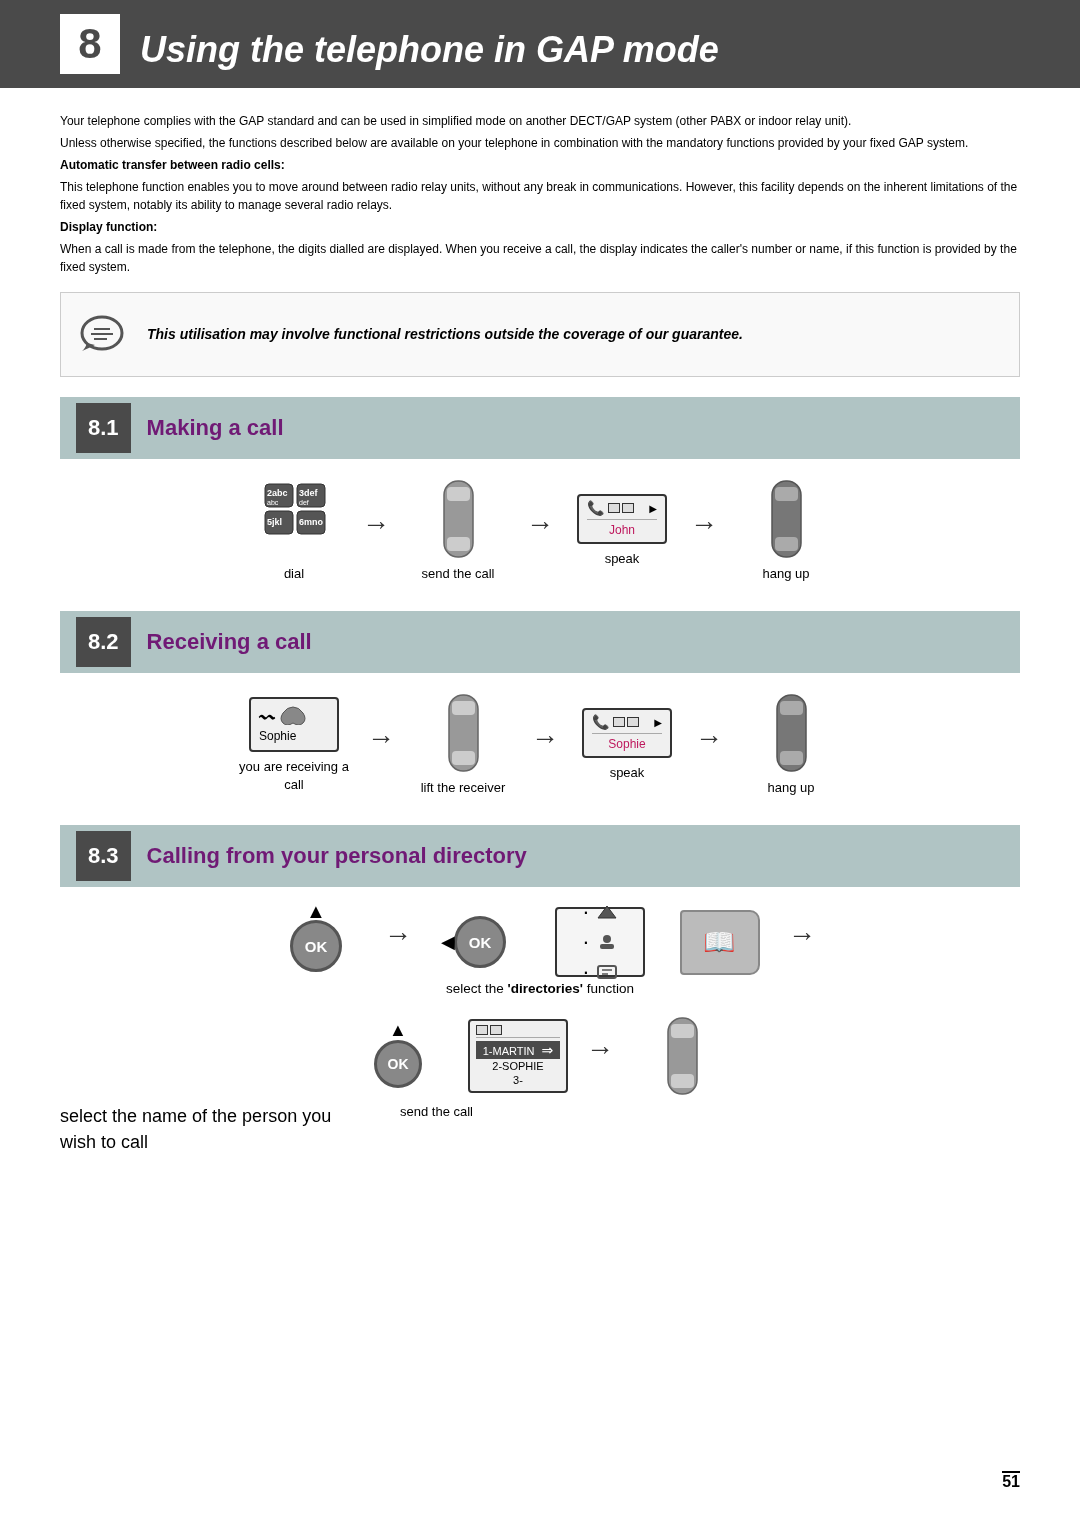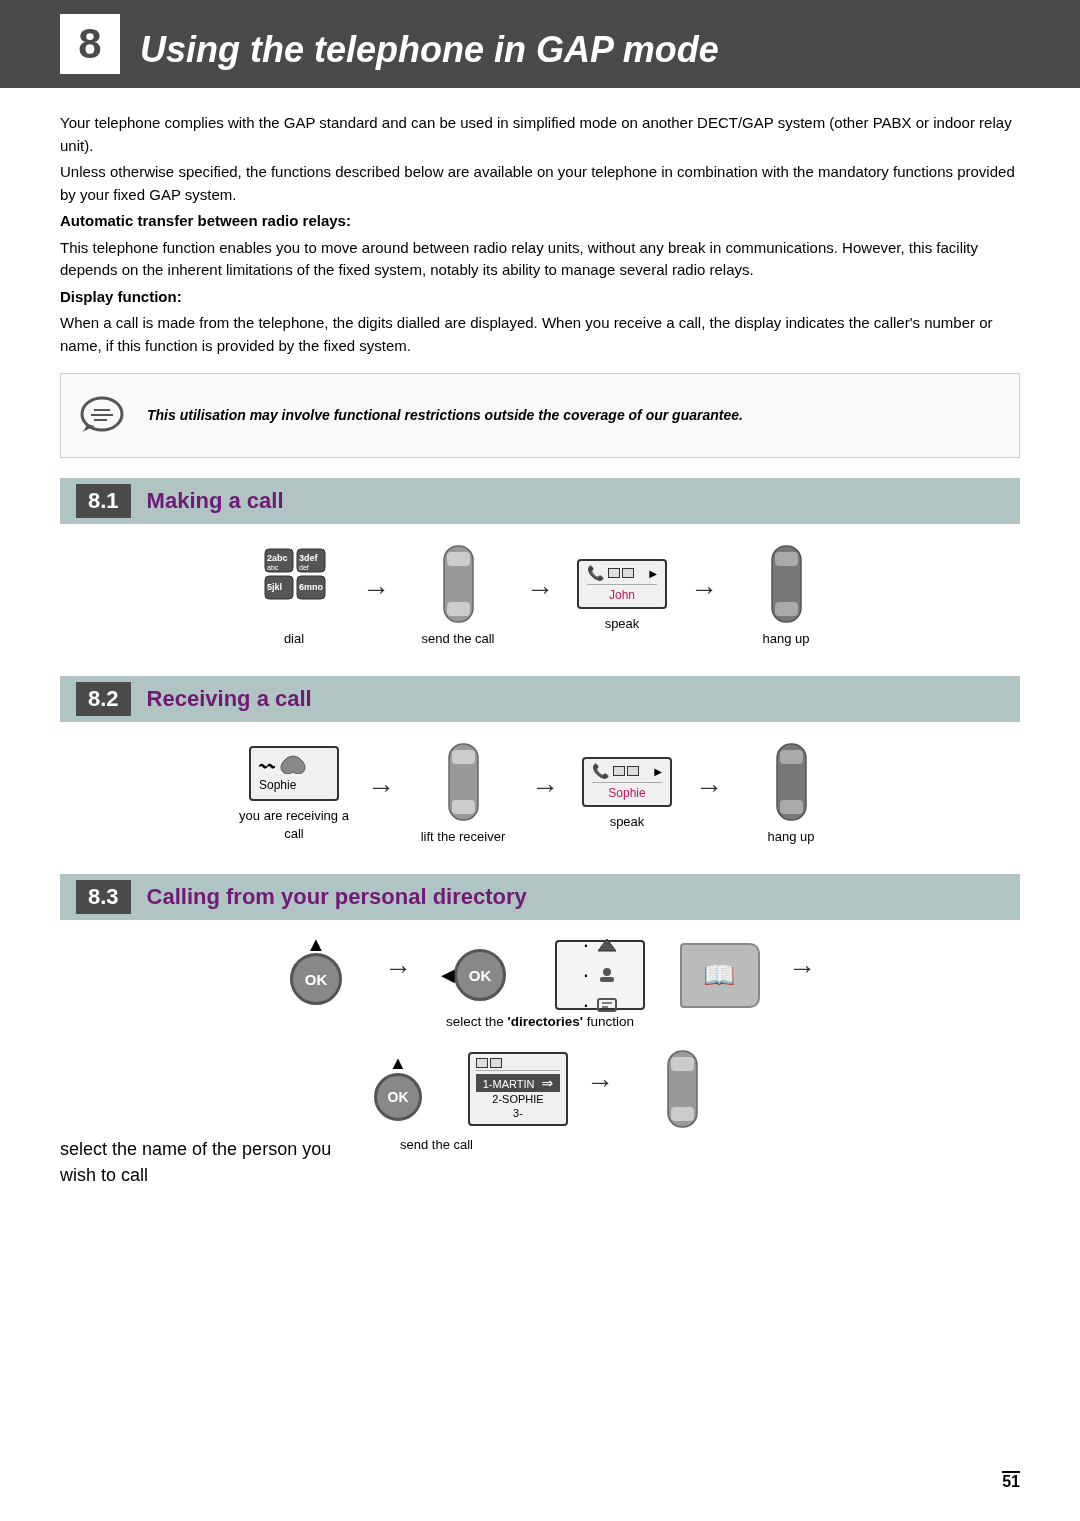--- a/index.html
+++ b/index.html
@@ -45,21 +45,21 @@
     .chapter-title {
       color: #fff;
       font-size: 36px;
       font-style: italic;
       font-weight: bold;
       margin-top: 11px;
     }
 
     
     .intro-text {
-      font-size: 15px;
+      font-size: 12px;
       line-height: 1.5;
       margin-bottom: 10px;
       margin-top: 20px;
     }
     .intro-text p { margin-bottom: 4px; }
     .bold-title { font-weight: bold; }
 
     
     .note-box {
       border: 1px solid #ccc;
@@ -89,21 +89,21 @@
       align-items: center;
       gap: 16px;
       padding: 6px 16px;
       margin-bottom: 20px;
     }
     .section-number {
       background: #4a4a4a;
       color: #fff;
       font-size: 22px;
       font-weight: bold;
-      padding: 4px 12px;
+      padding: 12px 12px;
     }
     .section-title {
       font-size: 22px;
       font-weight: bold;
       color: #701a75;
     }
 
     
     .diagram-row {
       display: flex;
@@ -268,21 +268,21 @@
 <div class="page">
 
   <div class="page-header">
     <div class="chapter-number">8</div>
     <div class="chapter-title">Using the telephone in GAP mode</div>
   </div>
 
   <div class="intro-text">
     <p>Your telephone complies with the GAP standard and can be used in simplified mode on another DECT/GAP system (other PABX or indoor relay unit).</p>
     <p>Unless otherwise specified, the functions described below are available on your telephone in combination with the mandatory functions provided by your fixed GAP system.</p>
-    <p><span class="bold-title">Automatic transfer between radio relays:</span></p>
+    <p><span class="bold-title">Automatic transfer between radio cells:</span></p>
     <p>This telephone function enables you to move around between radio relay units, without any break in communications. However, this facility depends on the inherent limitations of the fixed system, notably its ability to manage several radio relays.</p>
     <p><span class="bold-title">Display function:</span></p>
     <p>When a call is made from the telephone, the digits dialled are displayed. When you receive a call, the display indicates the caller's number or name, if this function is provided by the fixed system.</p>
   </div>
 
   <div class="note-box">
     <div class="note-icon">
       <svg width="50" height="50" viewBox="0 0 50 50">
         <ellipse cx="25" cy="28" rx="20" ry="16" fill="none" stroke="#555" stroke-width="3"></ellipse>
         <path d="M10 38 Q8 44 5 46 Q12 43 18 40" fill="#555"></path>

